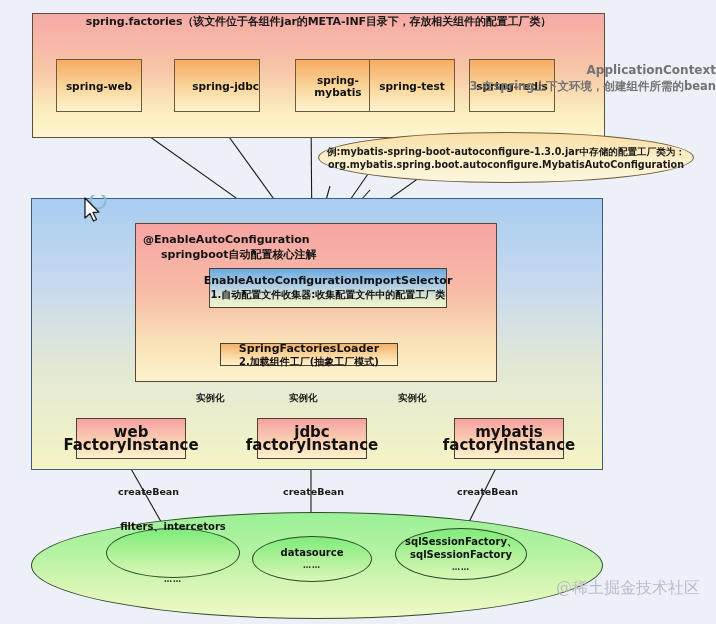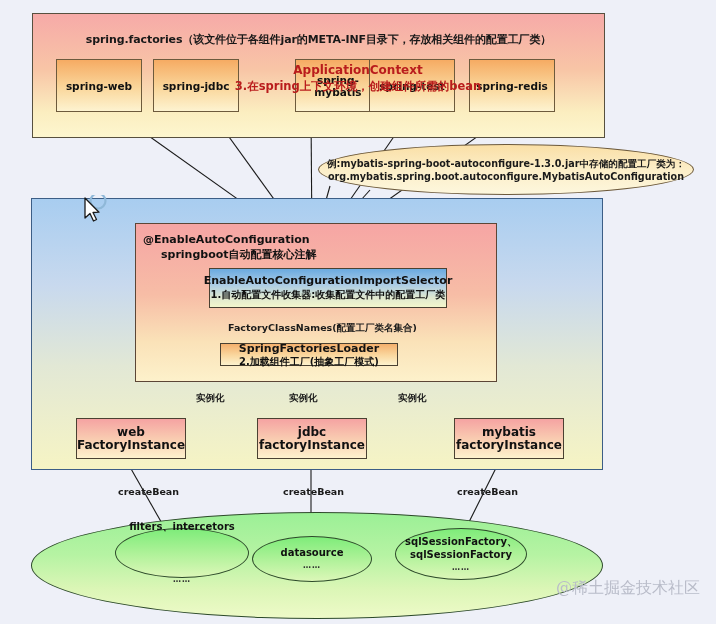--- a/index.html
+++ b/index.html
@@ -35,40 +35,40 @@
   }
   
   #factories-container {
     left: 32px; top: 13px;
     width: 573px; height: 125px;
     background: linear-gradient(180deg, #f6aaa8 0%, #f8c5a6 45%, #fbeec0 80%, #fdf6cf 100%);
     border: 1px solid #57503f;
     justify-content: flex-start;
   }
   #factories-title {
-    margin-top: 18px;
+    margin-top: 0;
     font-size: 11px;
     font-weight: bold;
     letter-spacing: -0.1px;
     color: #181818;
   }
   .jar-box {
     position: absolute;
     top: 59px;
     width: 86px; height: 53px;
     background: linear-gradient(180deg, #f6ab63 0%, #fad79c 55%, #fdf3d0 100%);
     border: 1px solid #6d5a3c;
     font-size: 10.5px;
     font-weight: bold;
     line-height: 12px;
   }
   
   #example-callout {
     position: absolute;
-    left: 318px; top: 144px;
+    left: 318px; top: 132px;
     width: 374px; height: 49px;
     border-radius: 50%;
     background: linear-gradient(180deg, #fadfa6 0%, #fceec8 50%, #fdf7dd 100%);
     border: 1px solid #6d5a3c;
     display: flex;
     flex-direction: column;
     align-items: center;
     justify-content: center;
     text-align: center;
     font-size: 9.6px;
@@ -131,42 +131,42 @@
     z-index: 3;
   }
   #factories-loader .l1 { font-weight: bold; font-size: 11px; }
   #factories-loader .l2 { font-weight: bold; font-size: 10px; }
   .instance-box {
     position: absolute;
     top: 418px;
     width: 110px; height: 41px;
     background: linear-gradient(180deg, #f5a3a2 0%, #f9cfb2 55%, #fdf2cd 100%);
     border: 1px solid #4a4132;
-    font-size: 12px;
+    font-size: 15px;
     font-weight: bold;
     line-height: 13px;
     z-index: 3;
   }
   
   #application-context {
     position: absolute;
     left: 31px; top: 512px;
     width: 570px; height: 105px;
     border-radius: 50%;
     background: linear-gradient(180deg, #9bf096 0%, #b6f3a3 40%, #dbf6b6 72%, #eefac8 100%);
     border: 1px solid #2d4a2a;
     z-index: 2;
   }
   #app-context-label {
     position: absolute;
     left: 0; right: 0; top: 62px;
-    text-align: center;
+    text-align: right;
     font-size: 12px;
     font-weight: bold;
-    color: #b91c1c;
+    color: #737373;
     line-height: 16px;
     z-index: 3;
   }
   #app-context-step {
     font-size: 11.5px;
     font-weight: bold;
   }
   .bean-ellipse {
     position: absolute;
     top: 528px;
@@ -245,21 +245,21 @@
 
     <ellipse cx="312" cy="251" rx="12" ry="5.5" fill="#111" stroke="#111"></ellipse>
   </svg>
 
   <div class="box" id="factories-container">
     <div id="factories-title">spring.factories（该文件位于各组件jar的META-INF目录下，存放相关组件的配置工厂类）</div>
   </div>
   <div class="box jar-box" style="left:56px;">
     <span>spring-web</span>
   </div>
-  <div class="box jar-box" style="left:153px;">
+  <div class="box jar-box" style="left:174px;align-items:flex-end;">
     <span>spring-jdbc</span>
   </div>
   <div class="box jar-box" style="left:268px;margin-left:27px;">
     <span style="white-space:pre-line">spring-
 mybatis</span>
   </div>
   <div class="box jar-box" style="left:369px;">
     <span>spring-test</span>
   </div>
   <div class="box jar-box" style="left:469px;">
@@ -279,21 +279,20 @@
       <div>@EnableAutoConfiguration</div>
       <div style="padding-left:18px">springboot自动配置核心注解</div>
     </div>
   </div>
 
   <div class="box" id="import-selector">
     <span class="l1">EnableAutoConfigurationImportSelector</span>
     <span class="l2">1.自动配置文件收集器:收集配置文件中的配置工厂类</span>
   </div>
 
-  <div class="edge-label" style="left:228px; top:322px;">FactoryClassNames(配置工厂类名集合)</div>
 
   <div class="box" id="factories-loader">
     <span class="l1">SpringFactoriesLoader</span>
     <span class="l2">2.加载组件工厂(抽象工厂模式)</span>
   </div>
 
   <div class="edge-label" style="left:196px; top:392px;">实例化</div>
   <div class="edge-label" style="left:289px; top:392px;">实例化</div>
   <div class="edge-label" style="left:398px; top:392px;">实例化</div>
 
@@ -309,21 +308,21 @@
     <span>mybatis</span>
     <span>factoryInstance</span>
   </div>
 
   <div class="edge-label" style="left:118px; top:486px;">createBean</div>
   <div class="edge-label" style="left:283px; top:486px;">createBean</div>
   <div class="edge-label" style="left:457px; top:486px;">createBean</div>
 
   <div id="application-context"></div>
 
-  <div class="bean-ellipse" style="left:115px; width:132px; height:48px;gap:40px;">
+  <div class="bean-ellipse" style="left:106px; width:132px; height:48px;gap:40px;">
     <span>filters、intercetors</span>
     <span class="bean-dots">……</span>
   </div>
   <div class="bean-ellipse" style="left:252px; width:118px; height:44px; top:536px;">
     <span>datasource</span>
     <span class="bean-dots">……</span>
   </div>
   <div class="bean-ellipse" style="left:395px; width:130px; height:50px;">
     <span>sqlSessionFactory、</span>
     <span>sqlSessionFactory</span>

